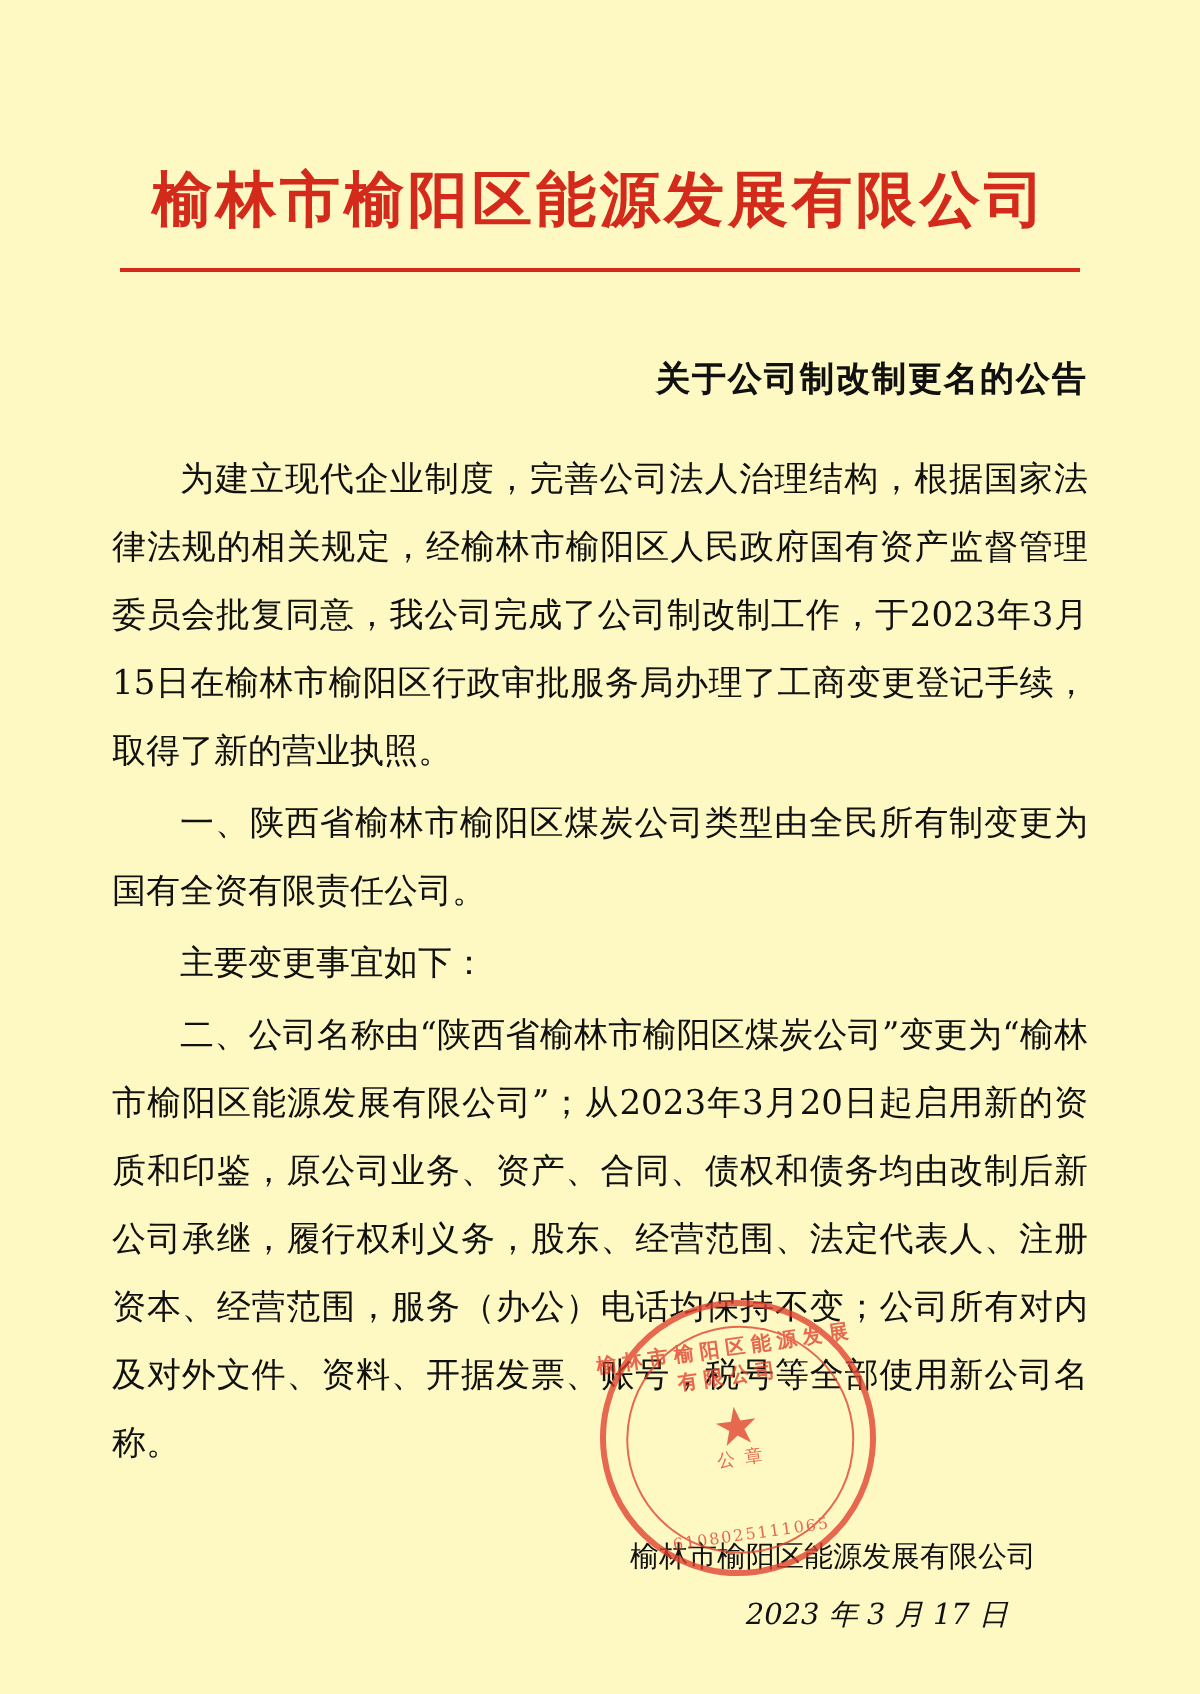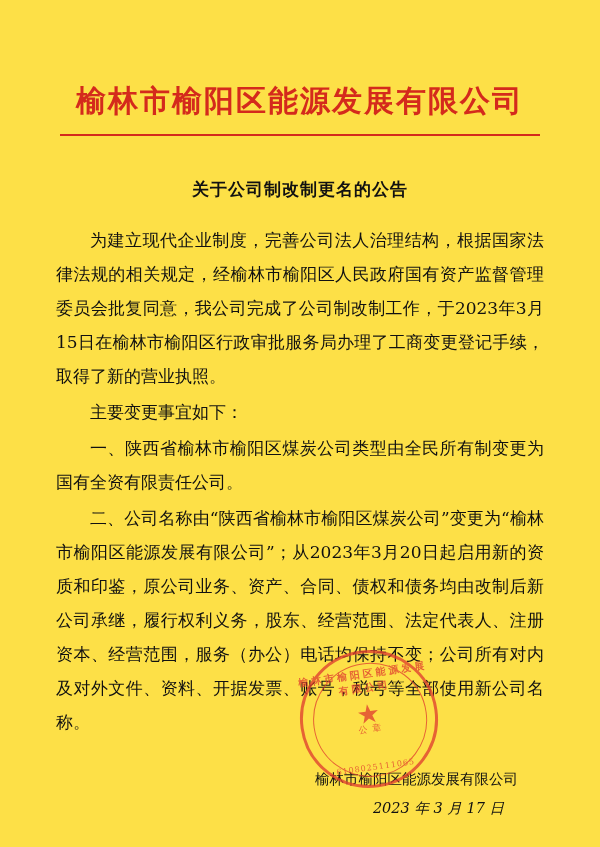--- a/index.html
+++ b/index.html
@@ -13,40 +13,40 @@
     font-family: "DejaVu Serif", "Liberation Serif", serif;
     color: #1a1a1a;
     overflow: hidden;
   }
   .page {
     position: relative;
     width: 600px;
     height: 847px;
     box-sizing: border-box;
     padding: 60px 56px 40px 56px;
-    background: #fde047;
+    background: #fef9c3;
   }
   .letterhead {
     text-align: center;
     color: #d42a1c;
     font-family: "DejaVu Serif", "Liberation Serif", serif;
     font-weight: bold;
     font-size: 30px;
     letter-spacing: 2px;
     line-height: 1.25;
     padding-top: 22px;
   }
   .rule {
     border: none;
     border-top: 2px solid #d42a1c;
     margin: 14px 4px 0 4px;
     height: 0;
   }
   .doc-title {
-    text-align: center;
+    text-align: right;
     font-size: 17px;
     font-weight: bold;
     letter-spacing: 1px;
     margin-top: 42px;
     margin-bottom: 6px;
     color: #111111;
   }
   .body-text {
     margin-top: 22px;
     font-size: 17px;
@@ -146,22 +146,22 @@
 
 <div class="page">
 
   <div class="letterhead">榆林市榆阳区能源发展有限公司</div>
   <hr class="rule">
 
   <div class="doc-title">关于公司制改制更名的公告</div>
 
   <div class="body-text">
     <p class="para">为建立现代企业制度，完善公司法人治理结构，根据国家法律法规的相关规定，经榆林市榆阳区人民政府国有资产监督管理委员会批复同意，我公司完成了公司制改制工作，于2023年3月15日在榆林市榆阳区行政审批服务局办理了工商变更登记手续，取得了新的营业执照。</p>
+    <p class="para">一、陕西省榆林市榆阳区煤炭公司类型由全民所有制变更为国有全资有限责任公司。</p>
     <p class="para">主要变更事宜如下：</p>
-    <p class="para">一、陕西省榆林市榆阳区煤炭公司类型由全民所有制变更为国有全资有限责任公司。</p>
     <p class="para">二、公司名称由“陕西省榆林市榆阳区煤炭公司”变更为“榆林市榆阳区能源发展有限公司”；从2023年3月20日起启用新的资质和印鉴，原公司业务、资产、合同、债权和债务均由改制后新公司承继，履行权利义务，股东、经营范围、法定代表人、注册资本、经营范围，服务（办公）电话均保持不变；公司所有对内及对外文件、资料、开据发票、账号，税号等全部使用新公司名称。</p>
   </div>
 
   <div class="signature-block">
     <span class="sig-line">榆林市榆阳区能源发展有限公司</span>
     <span class="sig-date">2023 年 3 月 17 日</span>
   </div>
 
   <div class="seal">
     <div class="seal-inner"></div>

